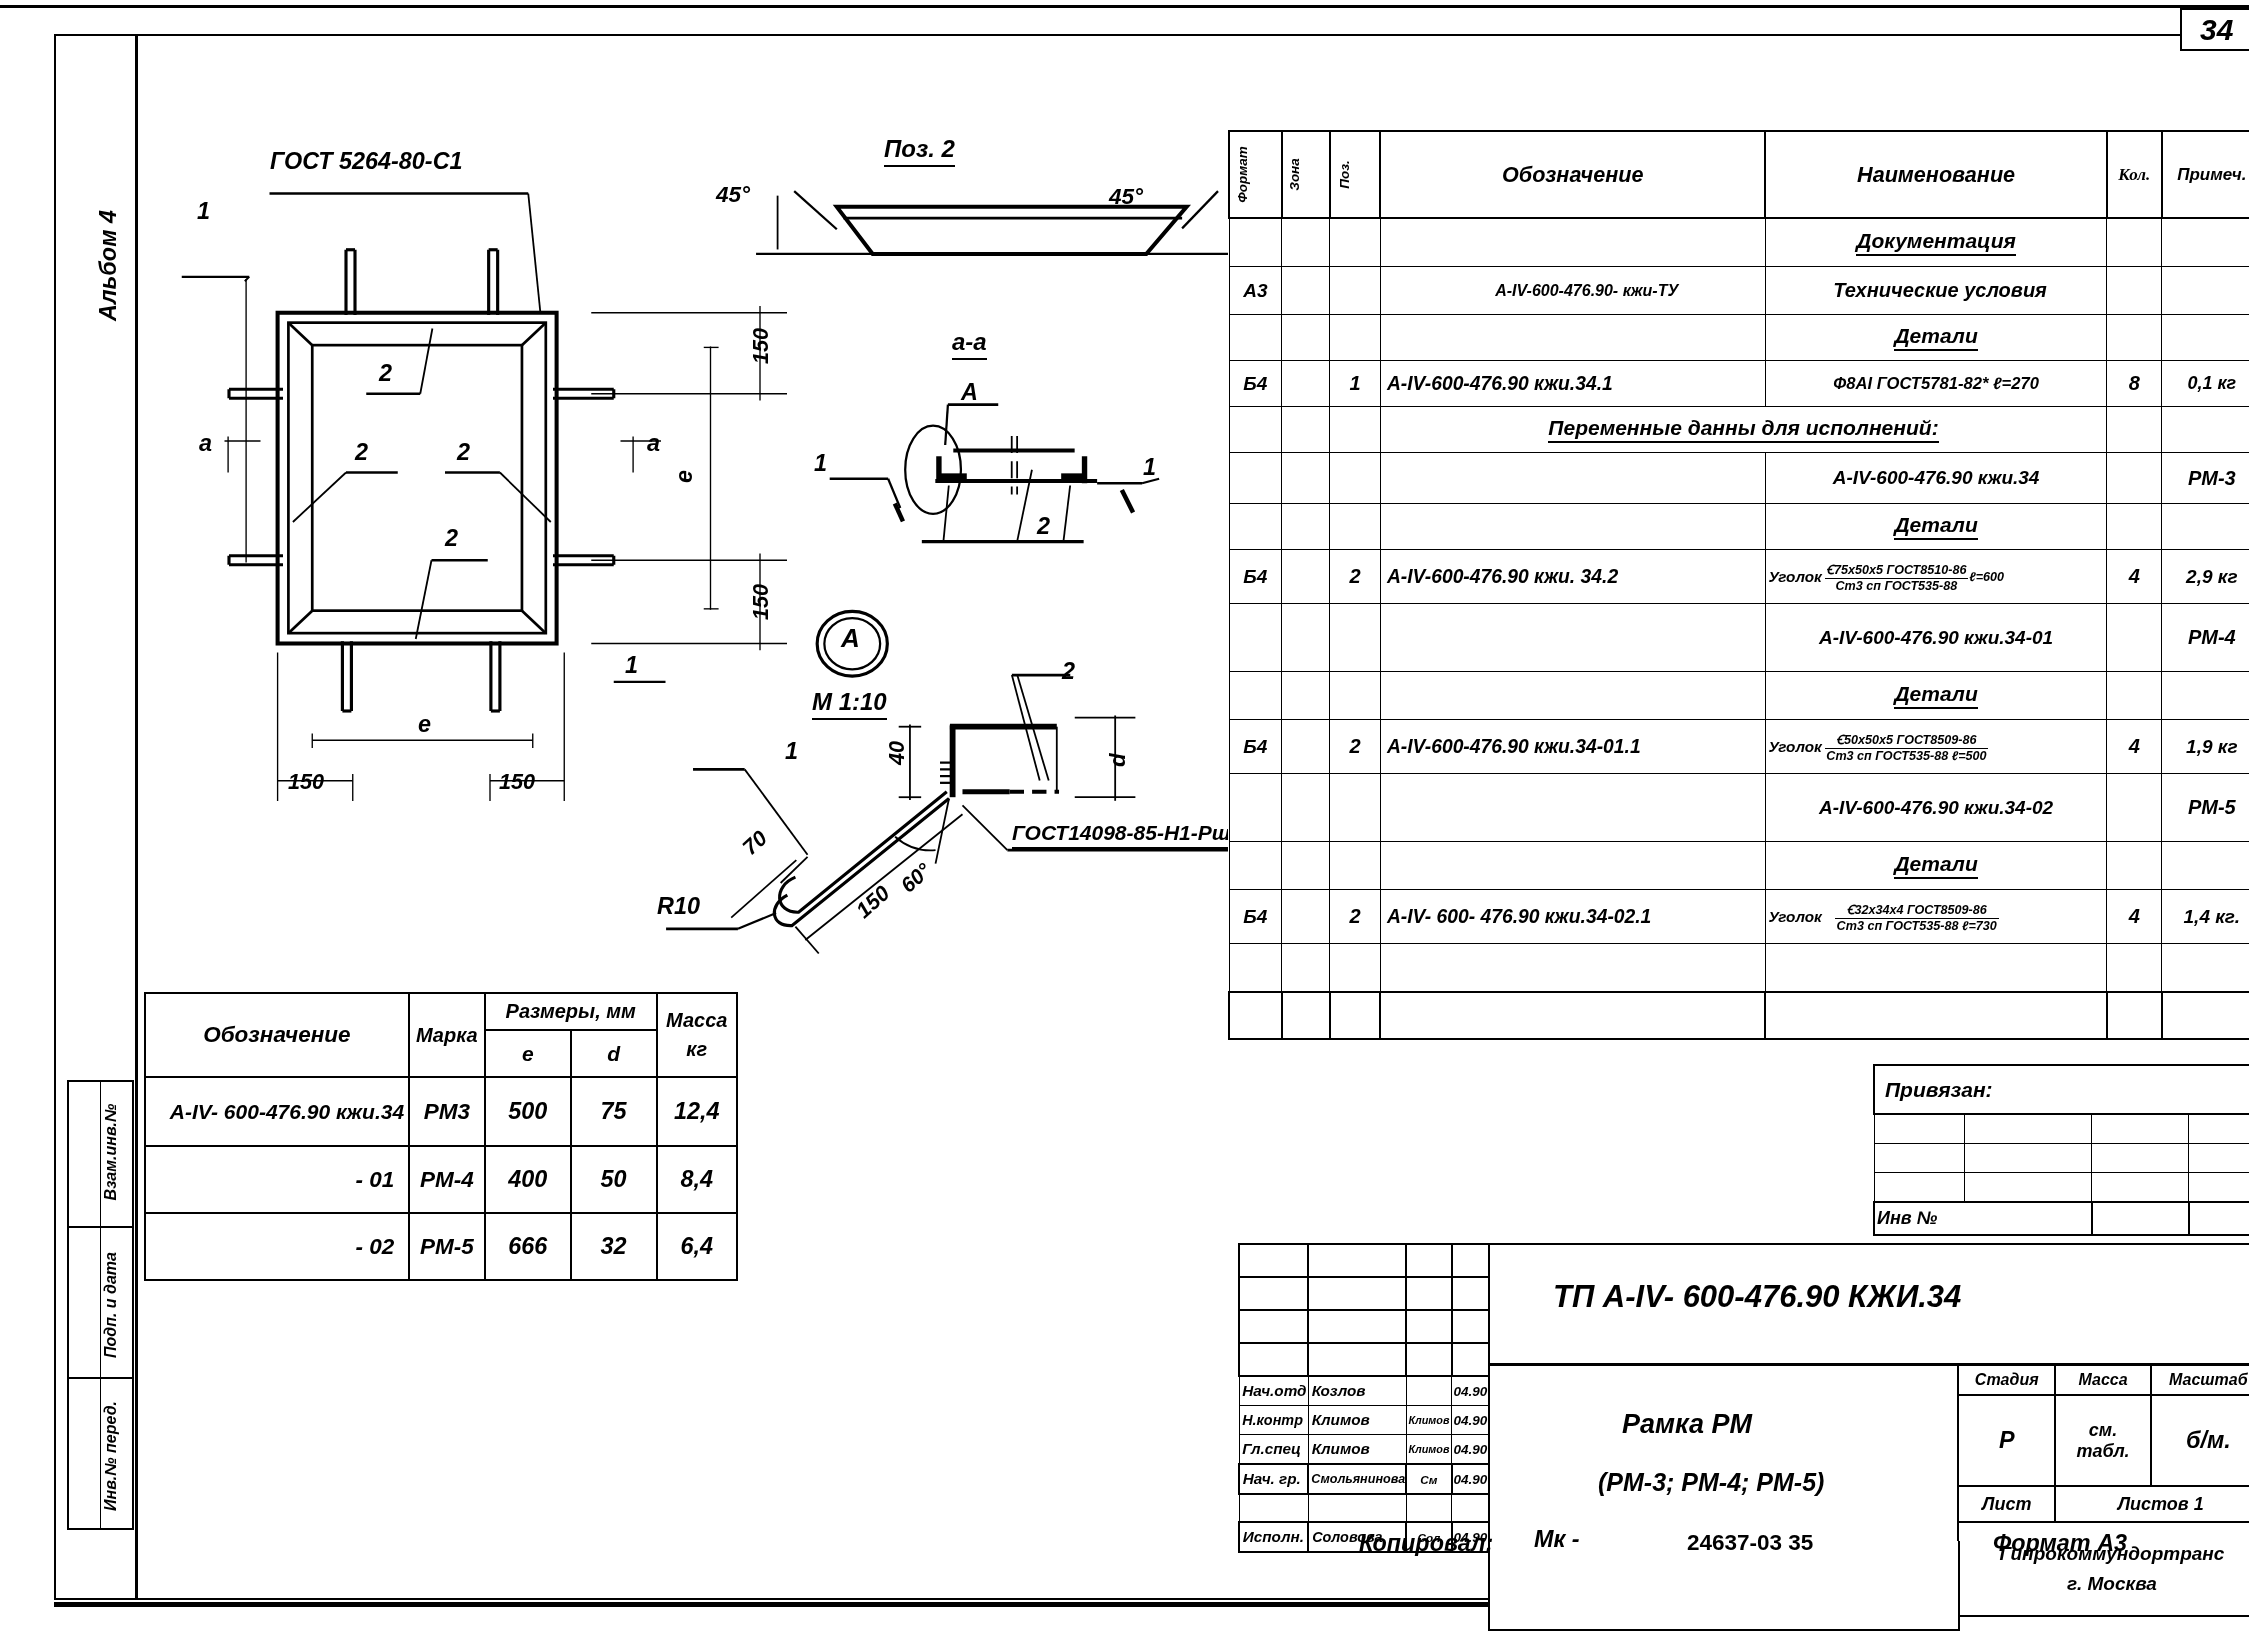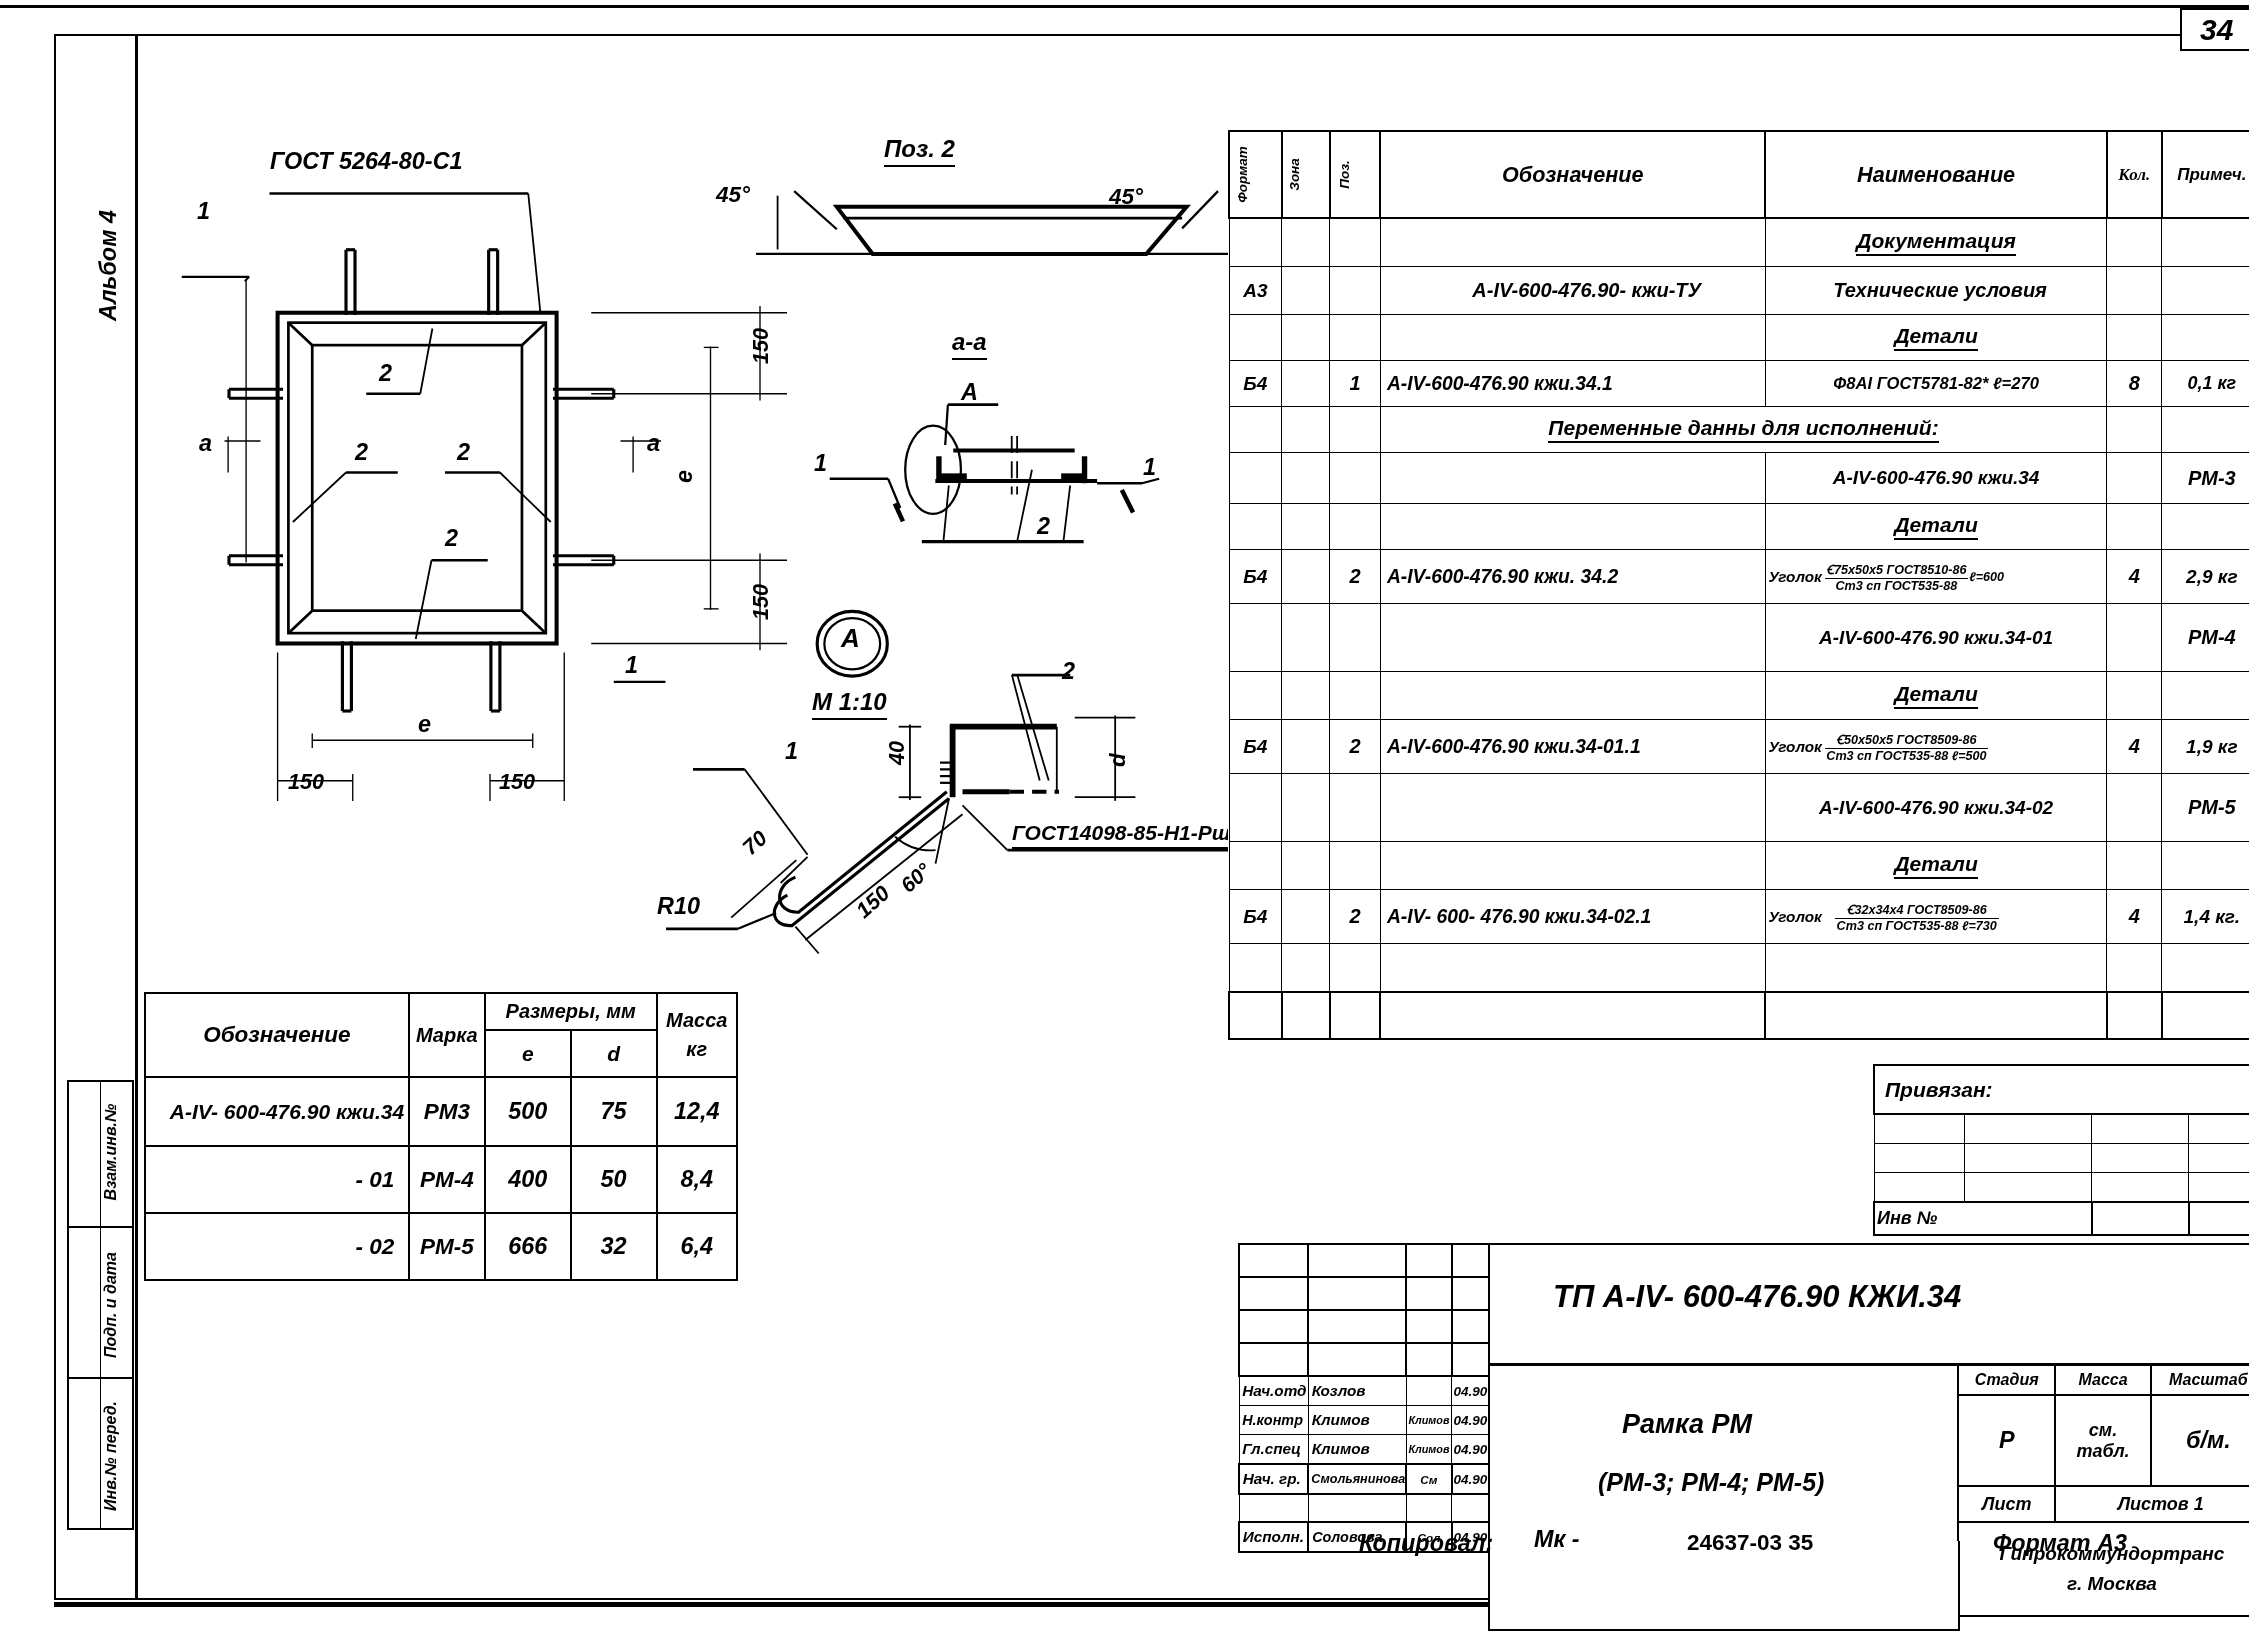--- a/index.html
+++ b/index.html
@@ -348,21 +348,21 @@
       <td></td>
       <td style="font-size:21px;"><span class="ul">Документация</span></td>
       <td></td>
       <td></td>
     </tr>
 
     <tr>
       <td style="height:47px;font-size:19px;">А3</td>
       <td></td>
       <td></td>
-      <td style="font-size:20px;padding-left:28px;">А-IV-600-476.90- кжи-ТУ</td>
+      <td style="font-size:16px;padding-left:28px;">А-IV-600-476.90- кжи-ТУ</td>
       <td style="font-size:20px;padding-left:8px;">Технические  условия</td>
       <td></td>
       <td></td>
     </tr>
 
     <tr>
       <td style="height:45px;"></td>
       <td></td>
       <td></td>
       <td></td>

